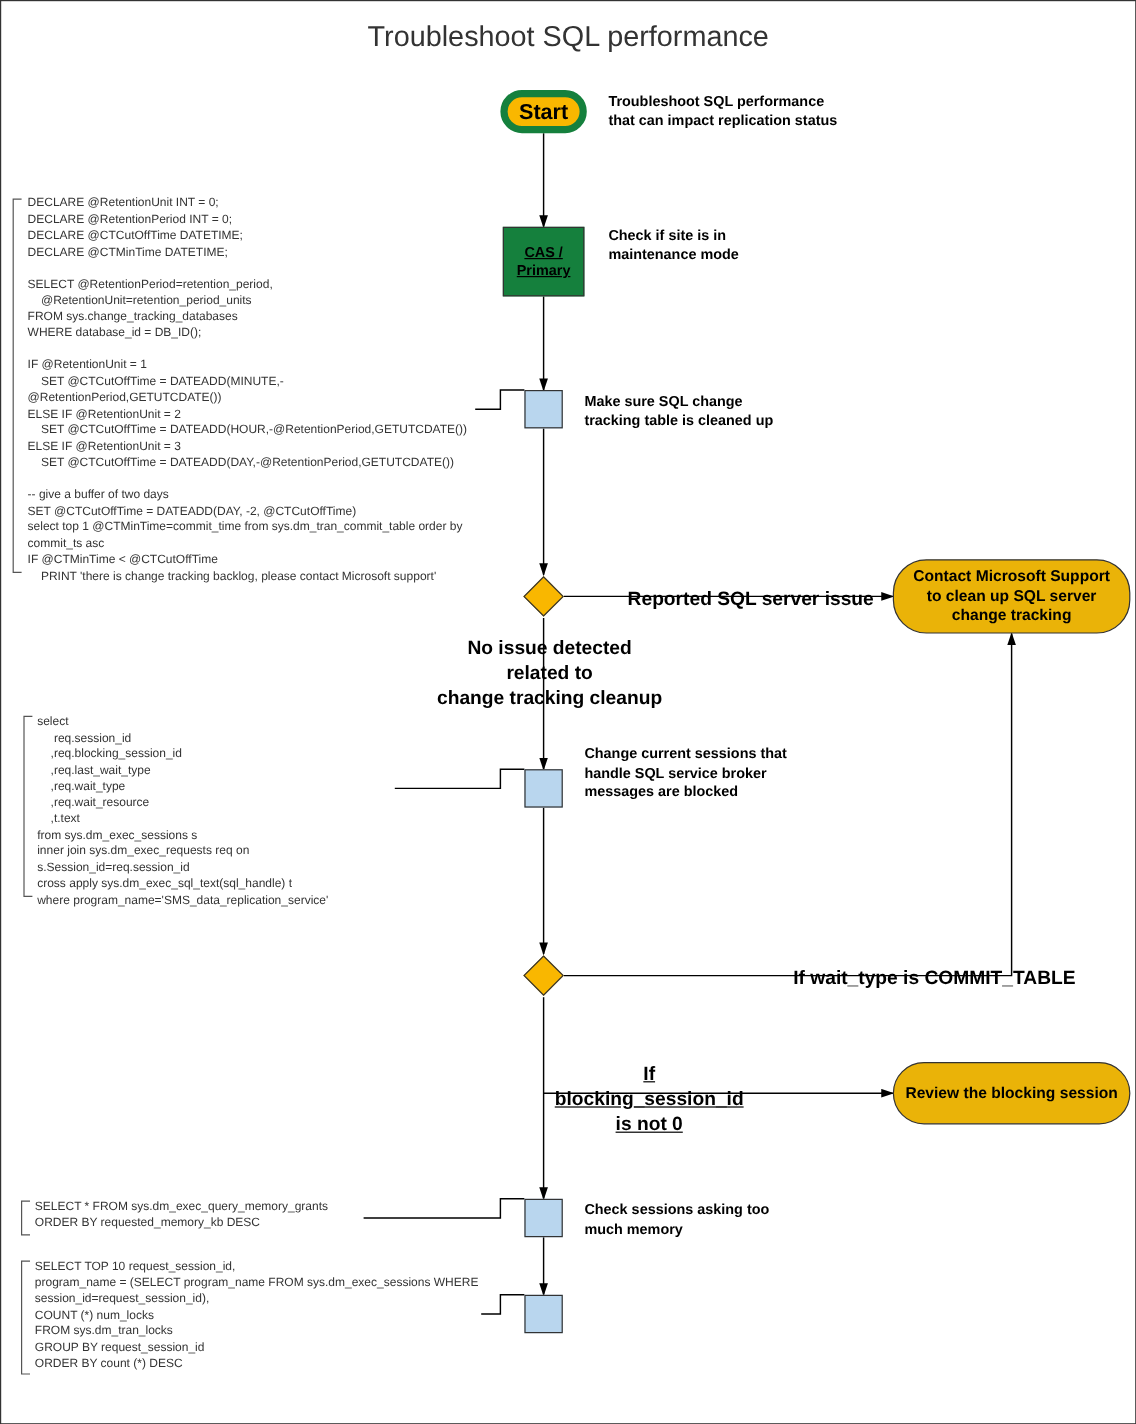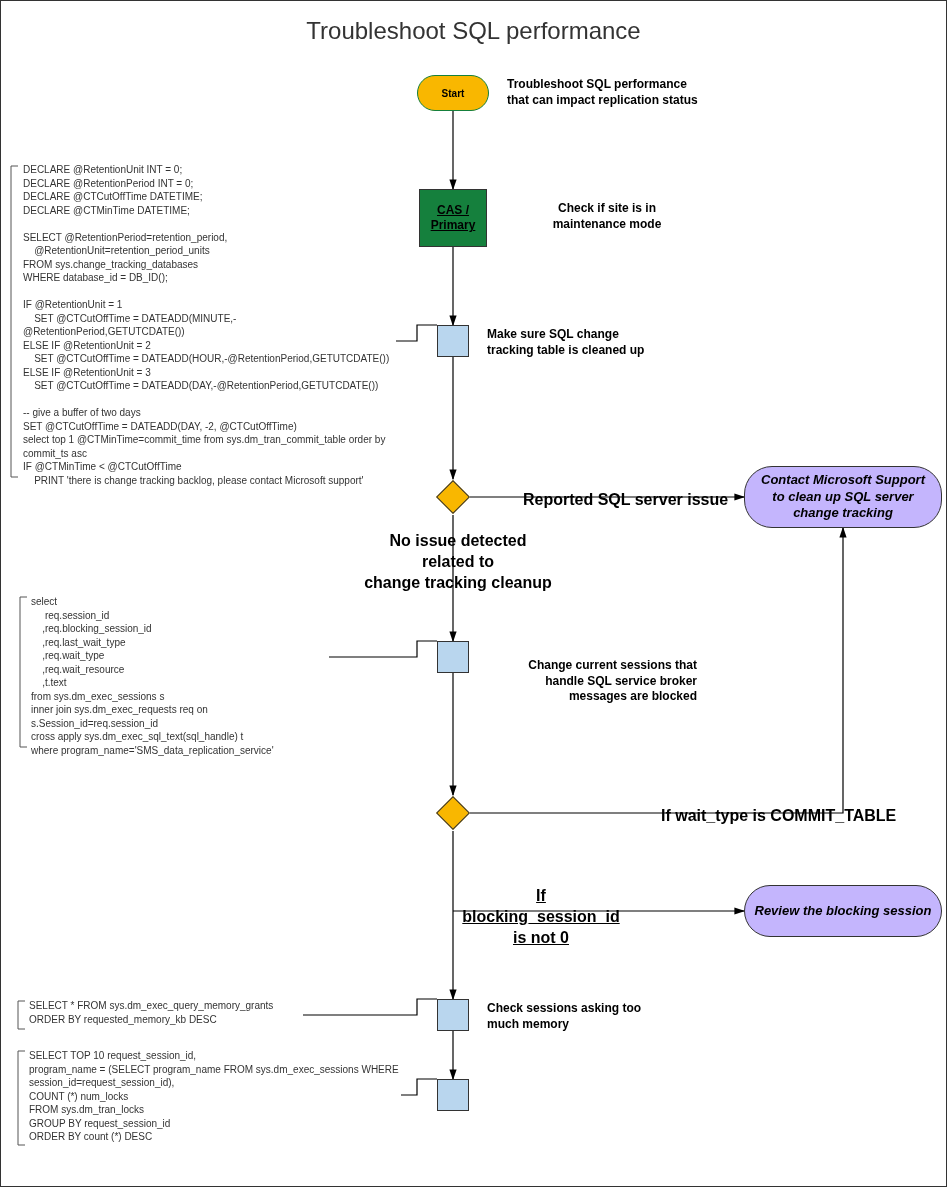--- a/index.html
+++ b/index.html
@@ -23,24 +23,24 @@
   left: 0;
   width: 100%;
   text-align: center;
   font-size: 24px;
   font-weight: 300;
   color: #333;
 }
 .start {
   position: absolute;
   background: #f9b700;
-  border: 1px solid #15803d;
+  border: 6px solid #15803d;
   border-radius: 18px;
   font-weight: bold;
-  font-size: 10px;
+  font-size: 18px;
   display: flex;
   align-items: center;
   justify-content: center;
   text-align: left;
   box-sizing: border-box;
 }
 .process {
   position: absolute;
   background: #15803d;
   border: 1px solid #333;
@@ -62,33 +62,32 @@
 }
 .diamond {
   position: absolute;
   transform: rotate(45deg);
   background: #f9b700;
   border: 1px solid #333;
   box-sizing: border-box;
 }
 .term {
   position: absolute;
-  background: #c4b5fd;
+  background: #eab308;
   border: 1px solid #333;
   border-radius: 28px;
   font-weight: bold;
   font-size: 13px;
   display: flex;
   align-items: center;
   justify-content: center;
   text-align: center;
   box-sizing: border-box;
   line-height: 1.3;
   padding: 8px;
-  font-style: italic;
 }
 .label {
   position: absolute;
   font-size: 12px;
   font-weight: bold;
   line-height: 1.3;
 }
 .edge-label {
   position: absolute;
   font-size: 16px;
@@ -199,38 +198,38 @@
 FROM sys.dm_tran_locks
 GROUP BY request_session_id
 ORDER BY count (*) DESC</div>
 
   <div class="start" style="left: 416px; top: 74px; width: 72px; height: 36px; white-space: pre-line;">Start</div>
   <div class="label" style="left: 506px; top: 76px; width: 220px; white-space: pre-line;">Troubleshoot SQL performance
 that can impact replication status</div>
 
   <div class="process" style="left: 418px; top: 188px; width: 68px; height: 58px; white-space: pre-line;">CAS /
 Primary</div>
-  <div class="label" style="left: 506px; top: 200px; width: 200px; white-space: pre-line; text-align: center;">Check if site is in
+  <div class="label" style="left: 506px; top: 188px; width: 200px; white-space: pre-line;">Check if site is in
 maintenance mode</div>
 
   <div class="smallproc" style="left:436px; top:324px; width:32px; height:32px;"></div>
   <div class="label" style="left: 486px; top: 326px; width: 210px; white-space: pre-line;">Make sure SQL change
 tracking table is cleaned up</div>
 
   <div class="diamond" style="left:440px; top:484px; width:24px; height:24px;"></div>
   <div class="edge-label" style="left: 522px; top: 489px; white-space: pre-line;">Reported SQL server issue</div>
   <div class="edge-label" style="left: 362px; top: 530px; width: 190px; white-space: pre-line;">No issue detected related to
 change tracking cleanup</div>
 
   <div class="term" style="left: 743px; top: 465px; width: 198px; height: 62px; white-space: pre-line;">Contact Microsoft Support
 to clean up SQL server
 change tracking</div>
 
   <div class="smallproc" style="left:436px; top:640px; width:32px; height:32px;"></div>
-  <div class="label" style="left: 486px; top: 657px; width: 210px; white-space: pre-line; text-align: right;">Change current sessions that
+  <div class="label" style="left: 486px; top: 620px; width: 210px; white-space: pre-line;">Change current sessions that
 handle SQL service broker
 messages are blocked</div>
 
   <div class="diamond" style="left:440px; top:800px; width:24px; height:24px;"></div>
   <div class="edge-label" style="left: 660px; top: 805px; white-space: pre-line;">If wait_type is COMMIT_TABLE</div>
   <div class="edge-label" style="left: 460px; top: 885px; width: 160px; white-space: pre-line; text-decoration: underline;">If blocking_session_id
 is not 0</div>
 
   <div class="term" style="left: 743px; top: 884px; width: 198px; height: 52px; white-space: pre-line;">Review the blocking session</div>
 

